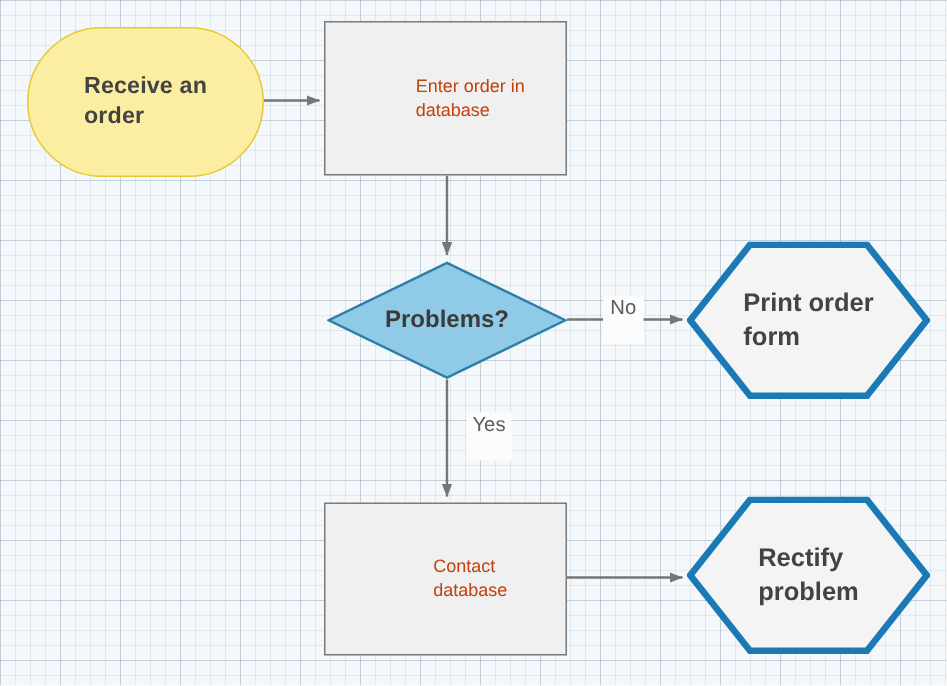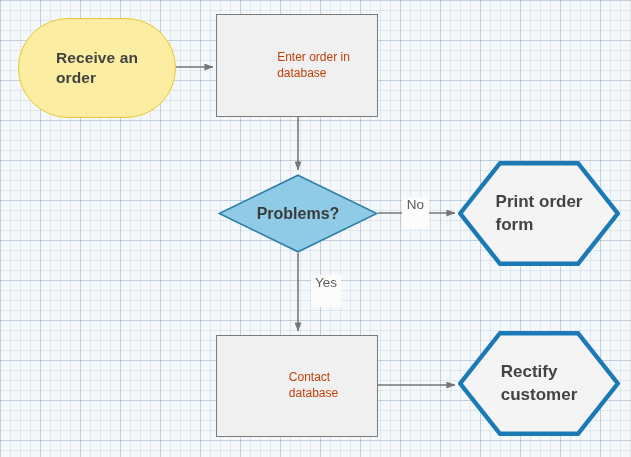--- a/index.html
+++ b/index.html
@@ -174,21 +174,21 @@
   <div class="node shape-process" style="left:216px; top:335px; width:162px; height:102px;">
     <span class="node-label">Contact
 database</span>
   </div>
 
   <div class="node shape-hexagon" style="left:458px; top:331px; width:162px; height:105px;">
     <svg width="162" height="105" viewBox="0 0 162 105">
       <polygon points="42,2.2 120,2.2 159.8,52.5 120,102.8 42,102.8 2.2,52.5" fill="#f4f4f4" stroke="#1b7ab5" stroke-width="4.4" stroke-linejoin="miter"></polygon>
     </svg>
     <span class="node-label">Rectify
-customer</span>
+problem</span>
   </div>
 
   <div class="edge-label" style="left:402px; top:197px; width:27px; height:32px;">
     <span>No</span>
   </div>
 
   <div class="edge-label" style="left:282px; top:275px; width:30px; height:32px;margin-left:29px;">
     <span>Yes</span>
   </div>
 

